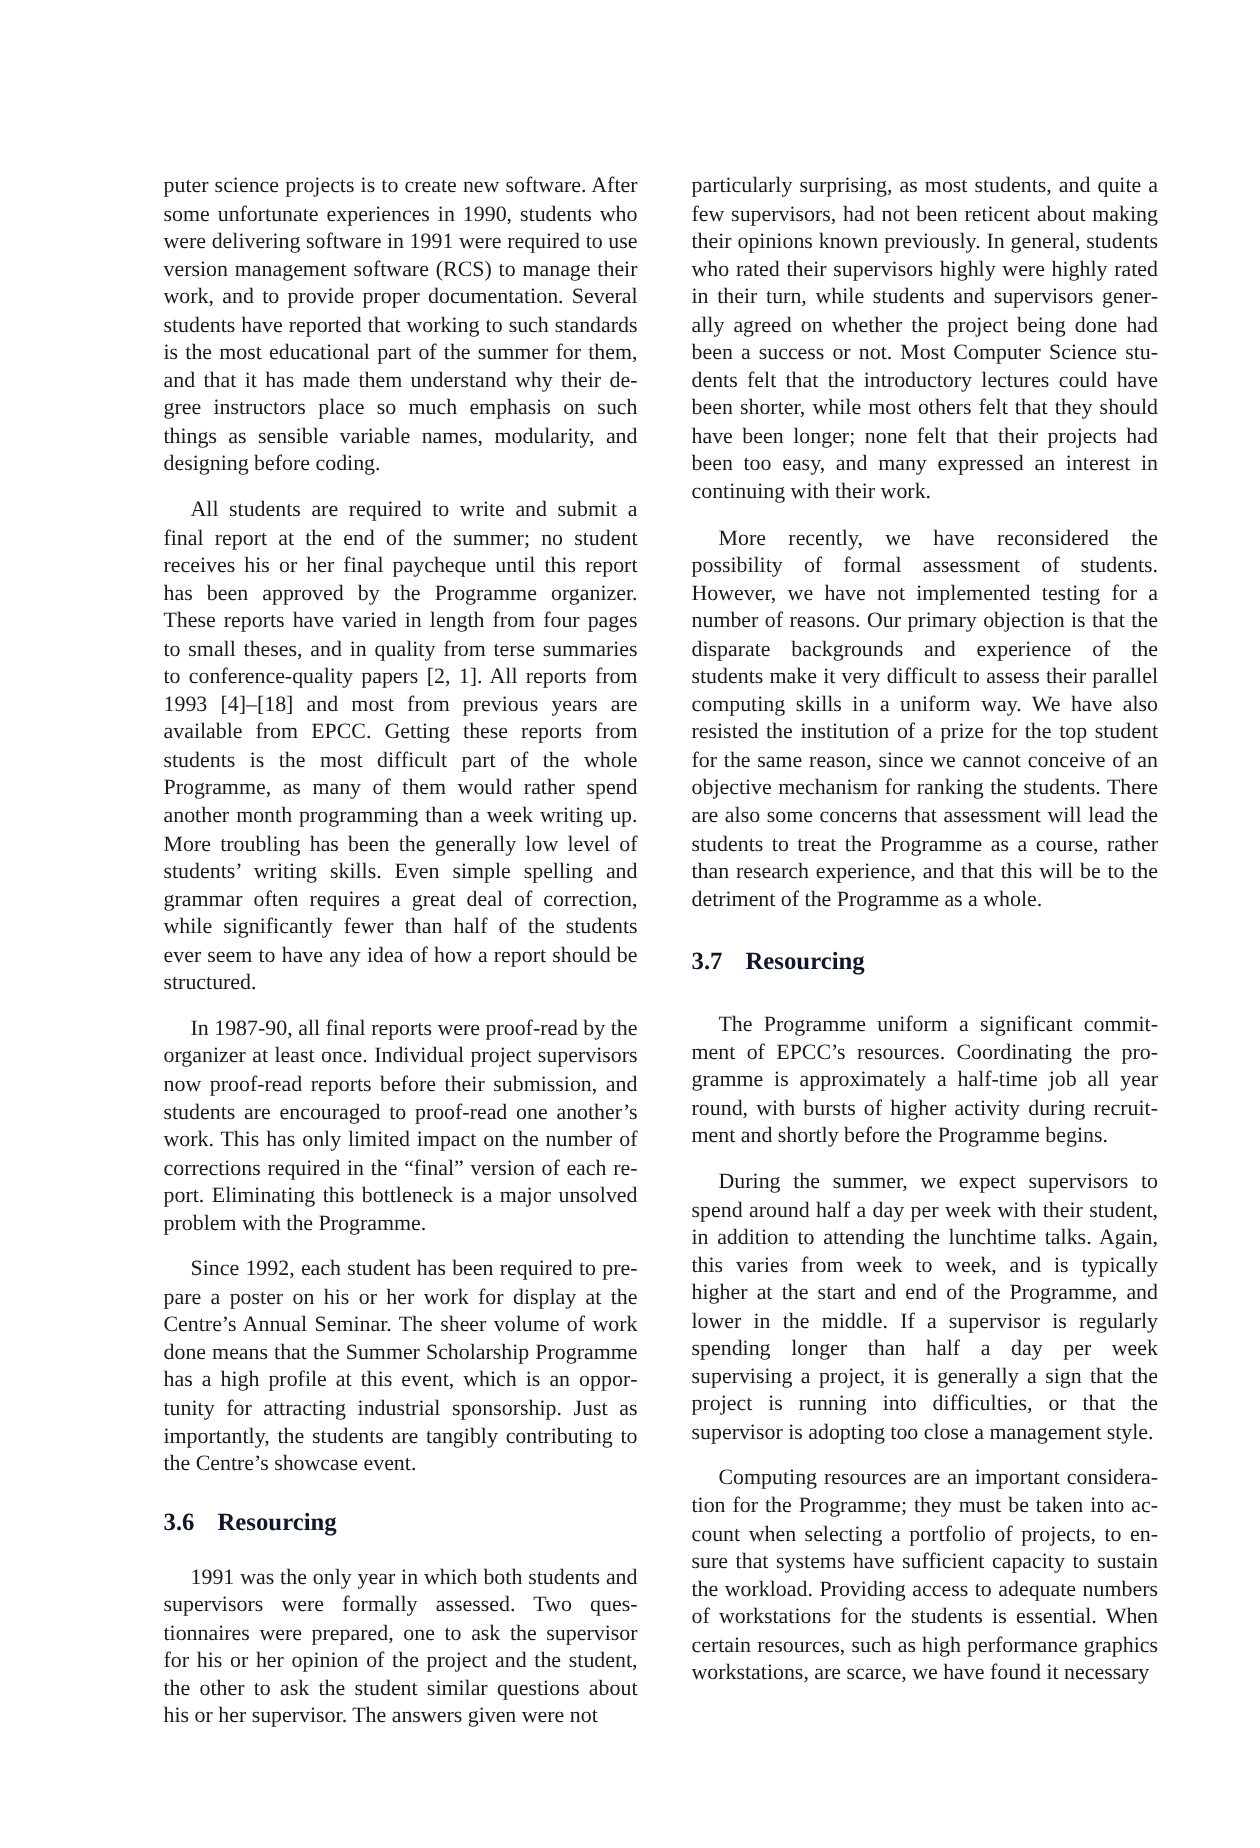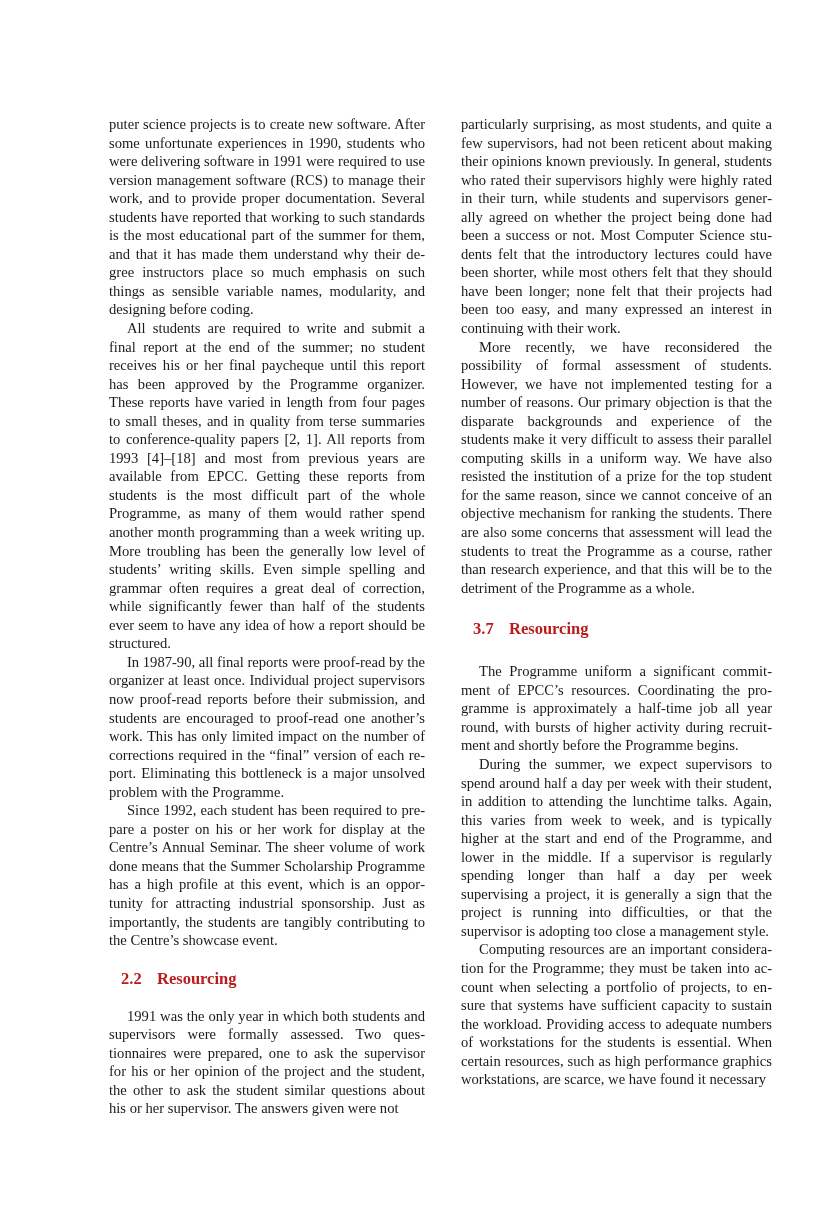--- a/index.html
+++ b/index.html
@@ -11,28 +11,28 @@
     font-size: 14.6px;
     line-height: 18.55px;
     color: #1a1a1a;
     text-align: justify;
     hyphens: manual;
   }
   .col-left { left: 97px; top: 115px; width: 316px; }
   .col-right { left: 449px; top: 115px; width: 311px; }
   .col p { margin: 0; text-indent: 0; }
   .col p.indent { text-indent: 18px; }
-  .col p + p { margin-top: 0; }
+  .col p + p { margin-top: 12px; }
   .section-heading {
     font-family: "Liberation Serif", "DejaVu Serif", serif;
     font-weight: bold;
     font-size: 16.5px;
     line-height: 20px;
-    color: #b91c1c;
-    margin: 12px;
+    color: #0f172a;
+    margin: 0;
     white-space: nowrap;
   }
   .section-heading .num { display: inline-block; width: 36px; }
   .h36 { margin-top: 19px; margin-bottom: 18px; }
   .h37 { margin-top: 22px; margin-bottom: 23px; }
   .page-number {
     position: absolute;
     left: 0; width: 840px;
     top: 1150px;
     text-align: center;
@@ -46,21 +46,21 @@
 <body>
 
 <div class="page">
 
   <div class="col col-left">
     <p>puter science projects is to create new software. After some unfortunate experiences in 1990, students who were delivering software in 1991 were required to use version management software (RCS) to manage their work, and to provide proper documentation. Several students have reported that working to such standards is the most educational part of the summer for them, and that it has made them understand why their de­gree instructors place so much emphasis on such things as sensible variable names, modularity, and designing before coding.</p>
     <p class="indent">All students are required to write and submit a final report at the end of the summer; no student receives his or her final paycheque until this report has been approved by the Programme organizer. These reports have varied in length from four pages to small theses, and in quality from terse summaries to conference-quality papers [2, 1]. All reports from 1993 [4]–[18] and most from previous years are available from EPCC. Getting these reports from students is the most diffi­cult part of the whole Programme, as many of them would rather spend another month programming than a week writing up. More troubling has been the gener­ally low level of students’ writing skills. Even simple spelling and grammar often requires a great deal of correction, while significantly fewer than half of the students ever seem to have any idea of how a report should be structured.</p>
     <p class="indent">In 1987-90, all final reports were proof-read by the organizer at least once. Individual project supervisors now proof-read reports before their submission, and students are encouraged to proof-read one another’s work. This has only limited impact on the number of corrections required in the “final” version of each re­port. Eliminating this bottleneck is a major unsolved problem with the Programme.</p>
     <p class="indent">Since 1992, each student has been required to pre­pare a poster on his or her work for display at the Centre’s Annual Seminar. The sheer volume of work done means that the Summer Scholarship Programme has a high profile at this event, which is an oppor­tunity for attracting industrial sponsorship. Just as importantly, the students are tangibly contributing to the Centre’s showcase event.</p>
 
-    <h3 class="section-heading h36"><span class="num">2.2</span><span>Resourcing</span></h3>
+    <h3 class="section-heading h36"><span class="num">3.6</span><span>Resourcing</span></h3>
 
     <p class="indent">1991 was the only year in which both students and supervisors were formally assessed. Two ques­tionnaires were prepared, one to ask the supervisor for his or her opinion of the project and the student, the other to ask the student similar questions about his or her supervisor. The answers given were not</p>
   </div>
 
   <div class="col col-right">
     <p>particularly surprising, as most students, and quite a few supervisors, had not been reticent about making their opinions known previously. In general, students who rated their supervisors highly were highly rated in their turn, while students and supervisors gener­ally agreed on whether the project being done had been a success or not. Most Computer Science stu­dents felt that the introductory lectures could have been shorter, while most others felt that they should have been longer; none felt that their projects had been too easy, and many expressed an interest in con­tinuing with their work.</p>
     <p class="indent">More recently, we have reconsidered the possibility of formal assessment of students. However, we have not implemented testing for a number of reasons. Our primary objection is that the disparate backgrounds and experience of the students make it very difficult to assess their parallel computing skills in a uniform way. We have also resisted the institution of a prize for the top student for the same reason, since we cannot conceive of an objective mechanism for ranking the students. There are also some concerns that assess­ment will lead the students to treat the Programme as a course, rather than research experience, and that this will be to the detriment of the Programme as a whole.</p>
 
     <h3 class="section-heading h37"><span class="num">3.7</span><span>Resourcing</span></h3>
 

